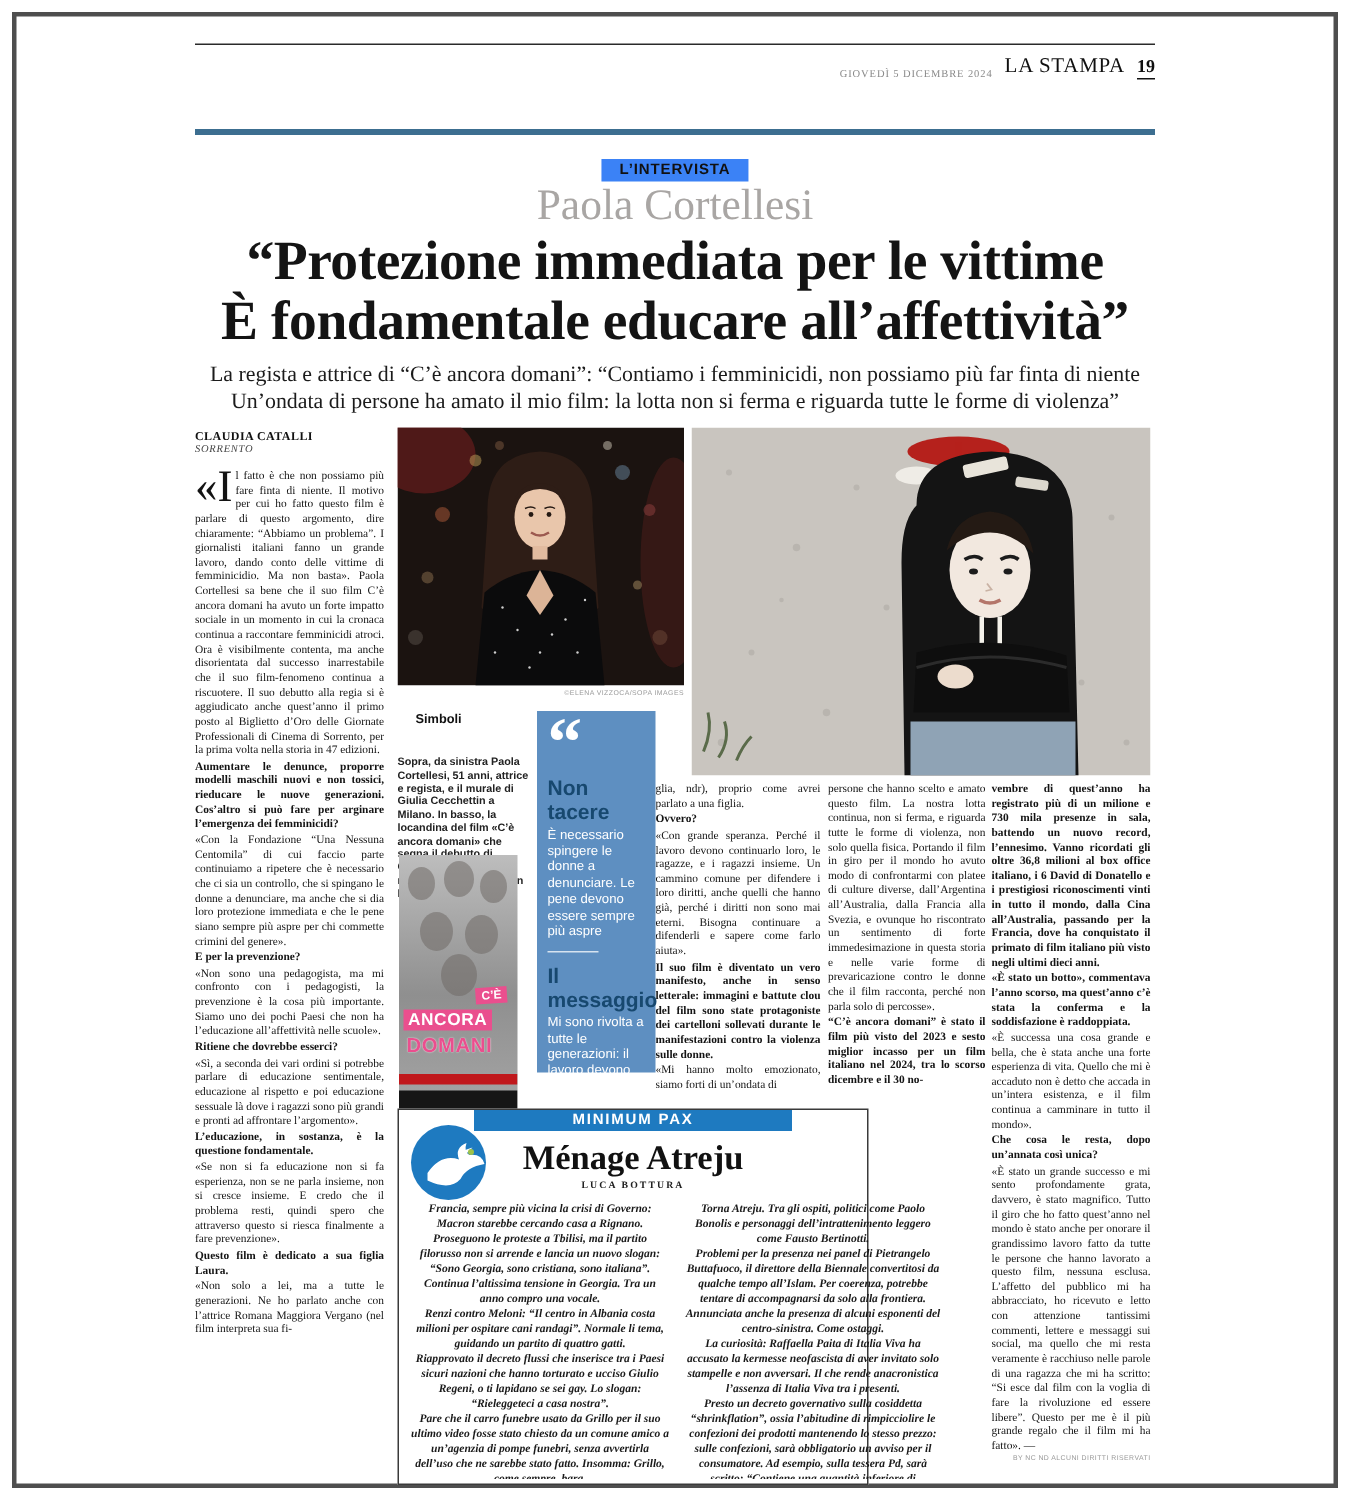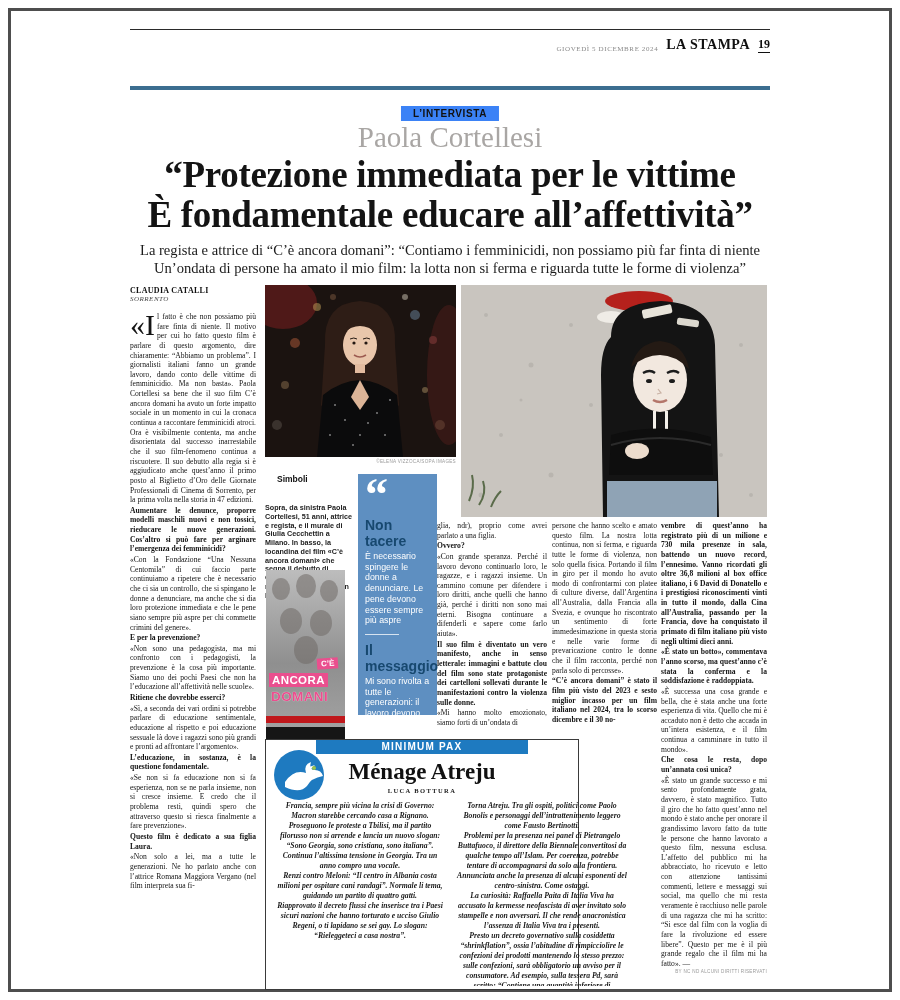--- a/index.html
+++ b/index.html
@@ -6,21 +6,21 @@
   html,body { background:#fdfdfd; }
   #canvas { position:relative; width:900px; height:1000px; background:#fff; overflow:hidden;
             font-family:"Liberation Serif", serif; }
   .frame { position:absolute; left:8px; top:8px; right:8px; bottom:8px;
            border:3px solid #4e4e4e; pointer-events:none; }
 
   
   .top-rule  { position:absolute; left:130px; top:29px; width:640px; height:1px; background:#2a2a2a; }
   .masthead  { position:absolute; right:130px; top:37px; display:flex; align-items:flex-end; gap:8px; }
   .m-date    { font-size:7px; letter-spacing:.6px; color:#8a8a8a; text-transform:uppercase; }
-  .m-logo    { font-size:14px; font-weight:700; letter-spacing:.5px; color:#101010; }
+  .m-logo    { font-size:14px; font-weight:400; letter-spacing:.5px; color:#101010; }
   .m-page    { font-size:12px; font-weight:700; color:#101010; border-bottom:1.5px solid #101010; }
   .blue-rule { position:absolute; left:130px; top:86px; width:640px; height:4px; background:#3c6e90; }
 
   
   .kicker { position:absolute; top:106px; left:50%; transform:translateX(-50%);
             background:#3b82f6; color:#111; font-family:"Liberation Sans",sans-serif;
             font-size:10px; font-weight:700; letter-spacing:.6px; padding:2px 12px; }
   .subject { position:absolute; top:121px; left:130px; width:640px; text-align:center;
              font-size:29px; color:#a9a6a4; }
   .headline { position:absolute; top:155px; left:122px; width:656px; text-align:center;
@@ -281,20 +281,21 @@
       <circle cx="41" cy="19" r="2" fill="#9ec24a"></circle>
     </svg>
     <div class="pax-title">Ménage Atreju</div>
     <div class="pax-byline">LUCA BOTTURA</div>
     <div class="pax-col" id="paxL">
       <p>Francia, sempre più vicina la crisi di Governo: Macron starebbe cercando casa a Rignano.</p>
       <p>Proseguono le proteste a Tbilisi, ma il partito filorusso non si arrende e lancia un nuovo slogan: “Sono Georgia, sono cristiana, sono italiana”.</p>
       <p>Continua l’altissima tensione in Georgia. Tra un anno compro una vocale.</p>
       <p>Renzi contro Meloni: “Il centro in Albania costa milioni per ospitare cani randagi”. Normale li tema, guidando un partito di quattro gatti.</p>
       <p>Riapprovato il decreto flussi che inserisce tra i Paesi sicuri nazioni che hanno torturato e ucciso Giulio Regeni, o ti lapidano se sei gay. Lo slogan: “Rieleggeteci a casa nostra”.</p>
+      <p>Pare che il carro funebre usato da Grillo per il suo ultimo video fosse stato chiesto da un comune amico a un’agenzia di pompe funebri, senza avvertirla dell’uso che ne sarebbe stato fatto. Insomma: Grillo, come sempre, bara.</p>
     </div>
     <div class="pax-col" id="paxR">
       <p>Torna Atreju. Tra gli ospiti, politici come Paolo Bonolis e personaggi dell’intrattenimento leggero come Fausto Bertinotti.</p>
       <p>Problemi per la presenza nei panel di Pietrangelo Buttafuoco, il direttore della Biennale convertitosi da qualche tempo all’Islam. Per coerenza, potrebbe tentare di accompagnarsi da solo alla frontiera.</p>
       <p>Annunciata anche la presenza di alcuni esponenti del centro-sinistra. Come ostaggi.</p>
       <p>La curiosità: Raffaella Paita di Italia Viva ha accusato la kermesse neofascista di aver invitato solo stampelle e non avversari. Il che rende anacronistica l’assenza di Italia Viva tra i presenti.</p>
       <p>Presto un decreto governativo sulla cosiddetta “shrinkflation”, ossia l’abitudine di rimpicciolire le confezioni dei prodotti mantenendo lo stesso prezzo: sulle confezioni, sarà obbligatorio un avviso per il consumatore. Ad esempio, sulla tessera Pd, sarà scritto: “Contiene una quantità inferiore di opposizione”.</p>
     </div>
   </div>
 </div>

